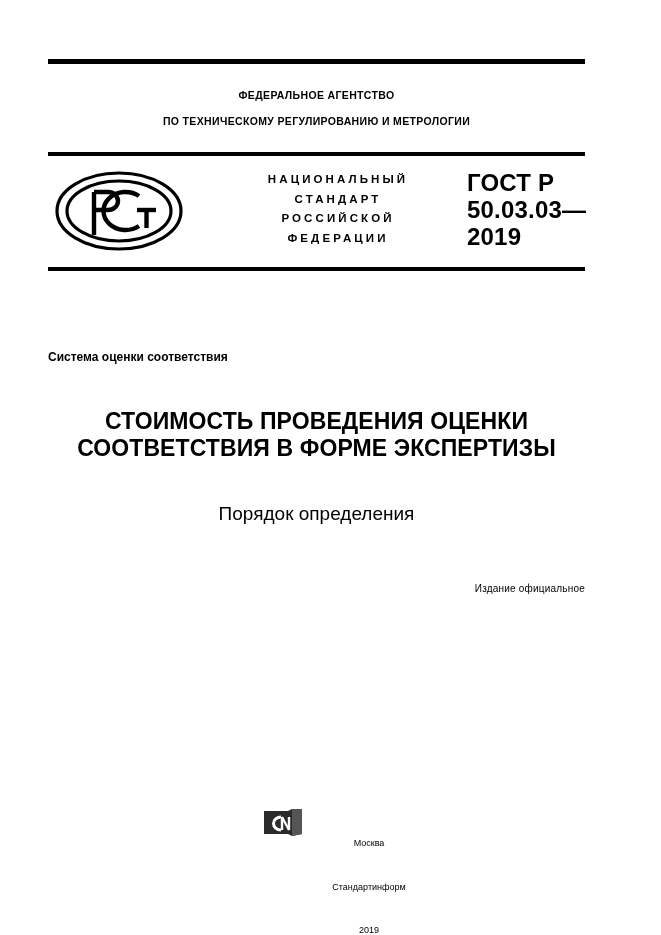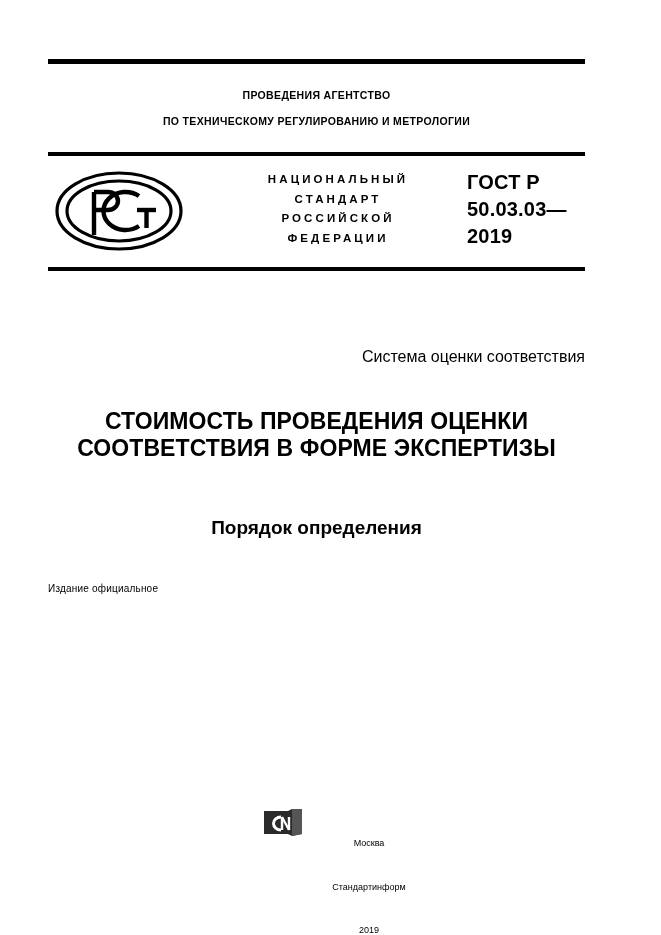--- a/index.html
+++ b/index.html
@@ -78,66 +78,66 @@
     line-height: 19.5px;
   }
 
   .gost-number {
     position: absolute;
     left: 419px;
     top: 13px;
     width: 130px;
     text-align: left;
     font-weight: bold;
-    font-size: 20px;
+    font-size: 24px;
     line-height: 27px;
     letter-spacing: 0.2px;
   }
 
   
   .subtitle-top {
     position: absolute;
     left: 48px;
     top: 345px;
     width: 537px;
-    text-align: right;
-    font-weight: normal;
-    font-size: 16px;
+    text-align: left;
+    font-weight: bold;
+    font-size: 12px;
     line-height: 24px;
   }
 
   .main-title {
     position: absolute;
     left: 48px;
     top: 408px;
     width: 537px;
     text-align: center;
     font-weight: bold;
     font-size: 23px;
     line-height: 27px;
     letter-spacing: 0.1px;
   }
 
   .subtitle-bottom {
     position: absolute;
     left: 48px;
-    top: 515px;
-    width: 537px;
-    text-align: center;
-    font-weight: bold;
+    top: 501px;
+    width: 537px;
+    text-align: center;
+    font-weight: normal;
     font-size: 19px;
     line-height: 26px;
   }
 
   .official {
     position: absolute;
     left: 48px;
     top: 583px;
     width: 537px;
-    text-align: left;
+    text-align: right;
     font-size: 10px;
     letter-spacing: 0.2px;
   }
 
   
   .footer {
     position: absolute;
     left: 262px;
     top: 806px;
     width: 180px;
@@ -161,21 +161,21 @@
   }
   .publisher div { white-space: nowrap; margin-top: 32px; }
 </style>
 </head>
 <body>
 
 <div class="page">
 
   <div class="rule rule-top"></div>
 
-  <div class="agency agency-line1">ПРОВЕДЕНИЯ АГЕНТСТВО</div>
+  <div class="agency agency-line1">ФЕДЕРАЛЬНОЕ АГЕНТСТВО</div>
   <div class="agency agency-line2">ПО ТЕХНИЧЕСКОМУ РЕГУЛИРОВАНИЮ И МЕТРОЛОГИИ</div>
 
   <div class="rule rule-mid-a"></div>
 
   <div class="band">
 
     <div class="gost-logo">
       <svg viewBox="0 0 133 90" width="133" height="90" aria-hidden="true">
         <g fill="none" stroke="#000000" stroke-width="3.2">
 

